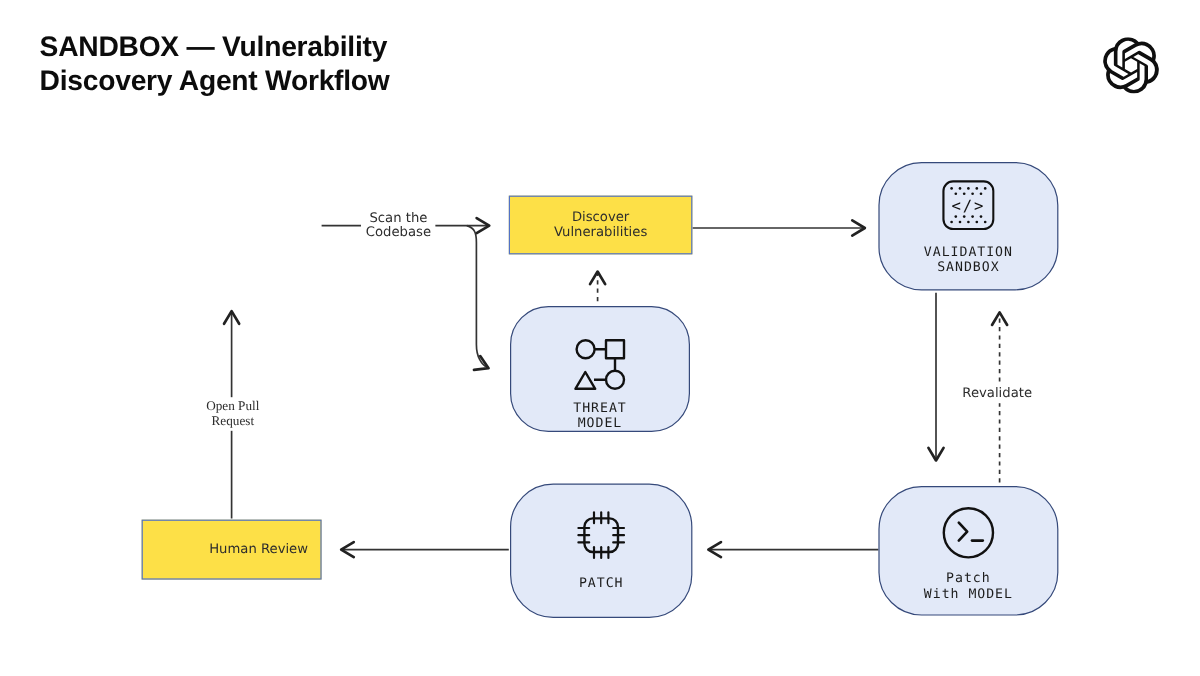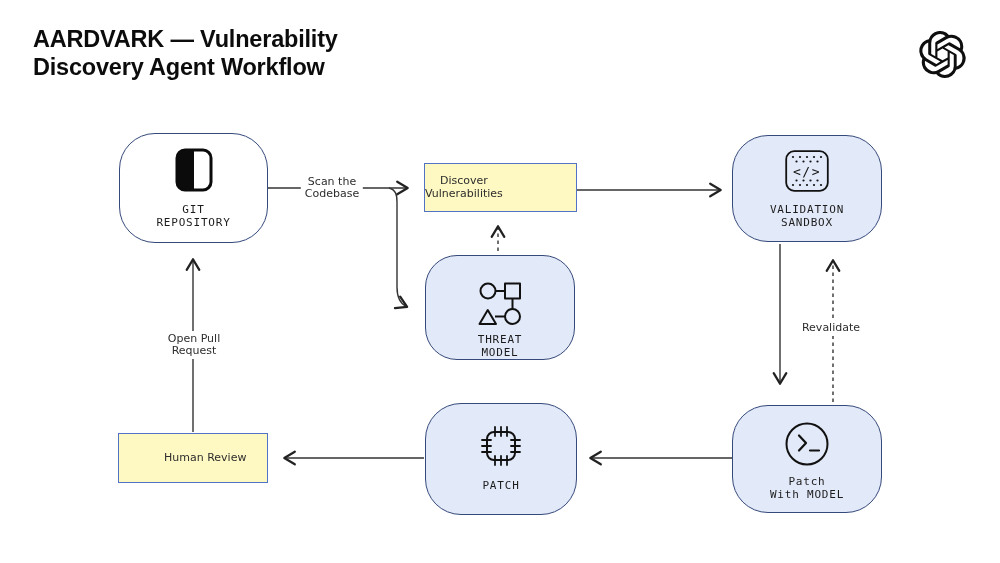--- a/index.html
+++ b/index.html
@@ -22,23 +22,23 @@
   
   .node{
     position:absolute;box-sizing:border-box;
     display:flex;flex-direction:column;align-items:center;
     border:1.5px solid #35497a;
   }
   .node.round{border-radius:36px;}
   .node.fill{background:#e2e9f8;}
   .node.white{background:#ffffff;}
   .rectbox{
-    position:absolute;box-sizing:border-box;background:#fef9c3;
+    position:absolute;box-sizing:border-box;background:#fde047;
     border:1.2px solid #5272c5;
-    display:flex;flex-direction:column;align-items:flex-start;justify-content:center;
+    display:flex;flex-direction:column;align-items:center;justify-content:center;
   }
   .monolabel{
     font-family:"DejaVu Sans Mono","Liberation Mono",monospace;
     font-size:11px;line-height:13px;letter-spacing:0.8px;
     color:#1c1c1c;text-align:center;white-space:pre;
   }
   .sanslabel{
     font-family:"DejaVu Sans","Liberation Sans",sans-serif;
     font-size:11px;line-height:12.5px;color:#2d2d2d;text-align:center;white-space:pre;
   }
@@ -52,30 +52,30 @@
   #box-human{left:118px;top:433px;width:150px;height:50px;padding-left:45px;}
   
   .edgelabel{
     position:absolute;transform:translate(-50%,-50%);
     background:#ffffff;padding:2px 4px;
     font-family:"DejaVu Sans","Liberation Sans",sans-serif;
     font-size:11px;line-height:12px;color:#2d2d2d;
     text-align:center;white-space:pre;
   }
   #lbl-scan{left:332px;top:188px;}
-  #lbl-openpull{left:194px;top:345px;}
+  #lbl-openpull{left:194px;top:345px;font-family:Liberation Serif, serif;}
   #lbl-revalidate{left:831px;top:328px;}
   .icon{display:block;}
 </style>
 </head>
 <body>
 
 <div id="stage">
 
-  <div id="title"><span>AARDVARK — Vulnerability</span><br><span>Discovery Agent Workflow</span></div>
+  <div id="title"><span>SANDBOX — Vulnerability</span><br><span>Discovery Agent Workflow</span></div>
 
   <svg id="logo" viewBox="0 0 24 24" aria-hidden="true">
     <path fill="#0f0f0f" d="M22.2819 9.8211a5.9847 5.9847 0 0 0-.5157-4.9108 6.0462 6.0462 0 0 0-6.5098-2.9A6.0651 6.0651 0 0 0 4.9807 4.1818a5.9847 5.9847 0 0 0-3.9977 2.9 6.0462 6.0462 0 0 0 .7427 7.0966 5.98 5.98 0 0 0 .511 4.9107 6.051 6.051 0 0 0 6.5146 2.9001A5.9847 5.9847 0 0 0 13.2599 24a6.0557 6.0557 0 0 0 5.7718-4.2058 5.9894 5.9894 0 0 0 3.9977-2.9001 6.0557 6.0557 0 0 0-.7475-7.073zM13.2599 22.4301a4.4755 4.4755 0 0 1-2.8764-1.0408l.1419-.0804 4.7783-2.7582a.7948.7948 0 0 0 .3927-.6813v-6.7369l2.02 1.1686a.071.071 0 0 1 .038.0615v5.5826a4.504 4.504 0 0 1-4.4945 4.4849zm-9.6607-4.1254a4.4708 4.4708 0 0 1-.5346-3.0137l.142.0852 4.783 2.7582a.7712.7712 0 0 0 .7806 0l5.8428-3.3685v2.3324a.0804.0804 0 0 1-.0332.0615l-4.8303 2.7865a4.4992 4.4992 0 0 1-6.1408-1.6464zM2.3408 7.8956a4.485 4.485 0 0 1 2.3655-1.9728V11.6a.7664.7664 0 0 0 .3879.6765l5.8144 3.3543-2.0201 1.1685a.0757.0757 0 0 1-.071 0l-4.8303-2.7865a4.504 4.504 0 0 1-1.6464-6.1408zm16.4965 3.8558-5.8428-3.3685 2.0201-1.1686a.0757.0757 0 0 1 .071 0l4.8303 2.7866a4.4944 4.4944 0 0 1-.6765 8.1042v-5.6772a.79.79 0 0 0-.4021-.6765zm2.0107-3.0231-.142-.0852-4.7735-2.7818a.7759.7759 0 0 0-.7854 0L9.409 9.2297V6.8974a.0662.0662 0 0 1 .0284-.0615l4.8303-2.7866a4.4992 4.4992 0 0 1 6.6802 4.66zM8.3065 12.863l-2.02-1.1638a.0804.0804 0 0 1-.038-.0567V6.0742a4.4992 4.4992 0 0 1 7.3757-3.4537l-.142.0805-4.7783 2.7582a.7948.7948 0 0 0-.3927.6813zm1.0976-2.3654 2.602-1.4998 2.6069 1.4998v2.9994l-2.5974 1.4997-2.6067-1.4997z"></path>
   </svg>
 
   <svg id="edges" viewBox="0 0 1000 563" aria-hidden="true">
     <defs>
       <marker id="arr" viewBox="-10 -6 12 12" markerWidth="12" markerHeight="12" refX="-0.5" refY="0" orient="auto">
         <path d="M-7.5,-4.5 L0,0 L-7.5,4.5" fill="none" stroke="#222" stroke-width="1.6" stroke-linecap="round" stroke-linejoin="round"></path>
       </marker>
@@ -84,27 +84,20 @@
     <path class="edge" d="M389,188 C396,190 397,195 397,202 L397,287 C397,297 401,304 406.5,306.5" marker-end="url(#arr)"></path>
     <path class="edge" d="M577,190 L720,190" marker-end="url(#arr)"></path>
     <path class="edge dashed" d="M498,251 L498,227" marker-end="url(#arr)"></path>
     <path class="edge" d="M780,244 L780,383" marker-end="url(#arr)"></path>
     <path class="edge dashed" d="M833,402 L833,261" marker-end="url(#arr)"></path>
     <path class="edge" d="M732,458 L591,458" marker-end="url(#arr)"></path>
     <path class="edge" d="M424,458 L285,458" marker-end="url(#arr)"></path>
     <path class="edge" d="M193,432 L193,260" marker-end="url(#arr)"></path>
   </svg>
 
-  <div id="node-git" class="node round white">
-    <svg class="icon" width="38" height="44" viewBox="0 0 38 44">
-      <rect x="2" y="2" width="34" height="40" rx="8" fill="#ffffff" stroke="#0b0b0b" stroke-width="3"></rect>
-      <path d="M19,2 H10 A8,8 0 0 0 2,10 V34 A8,8 0 0 0 10,42 H19 Z" fill="#0b0b0b"></path>
-    </svg>
-    <div class="monolabel"><span>GIT</span><br><span>REPOSITORY</span></div>
-  </div>
 
   <div id="box-discover" class="rectbox">
     <div class="sanslabel"><span>Discover</span><br><span>Vulnerabilities</span></div>
   </div>
 
   <div id="node-sandbox" class="node round fill">
     <svg class="icon" width="44" height="42" viewBox="0 0 44 42">
       <rect x="1.2" y="1.2" width="41.6" height="39.6" rx="8" fill="none" stroke="#111" stroke-width="1.8"></rect>
       <g fill="#111">
         <circle cx="8" cy="7" r="1.1"></circle>

